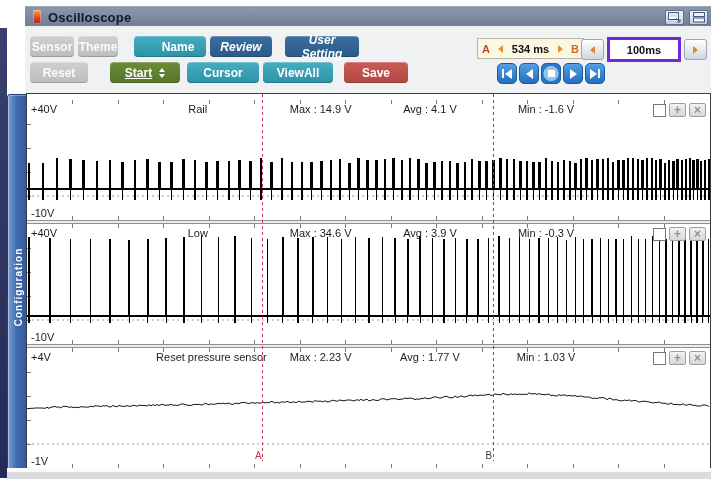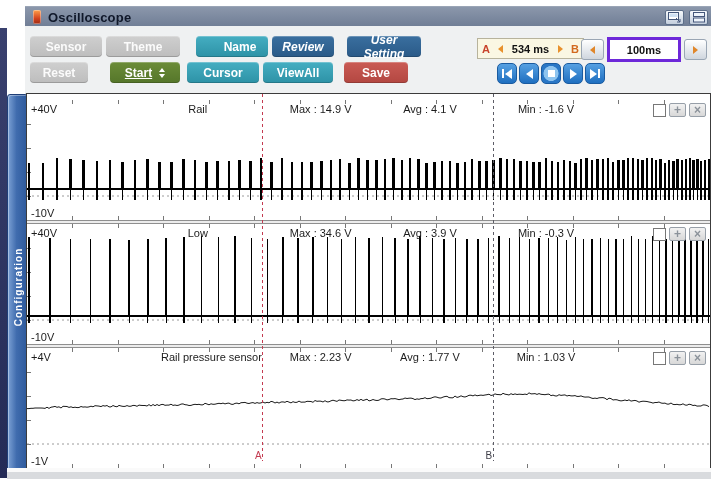--- a/index.html
+++ b/index.html
@@ -22,21 +22,21 @@
   .btn-rows{position:absolute;left:5px;top:10px;display:flex;flex-direction:column;gap:5px;}
   .btn-row{display:flex;gap:4px;}
   .btn{height:21px;border:none;border-radius:4px;color:#fff;font-weight:bold;font-size:12px;
     font-family:"Liberation Sans",sans-serif;display:flex;align-items:center;justify-content:center;cursor:pointer;
     box-shadow:inset 0 -1px 0 rgba(0,0,0,.18), inset 0 1px 0 rgba(255,255,255,.25);}
   .btn.gray {background:linear-gradient(#cfcfcf,#bdbdbd);color:#fbfbfb;}
   .btn.teal {background:linear-gradient(#45aec2,#2d92a6);}
   .btn.navy {background:linear-gradient(#3a6f9f,#2a5a88);font-style:italic;}
   .btn.green{background:linear-gradient(#6b8c38,#55762a);}
   .btn.red  {background:linear-gradient(#ca5b55,#b34741);}
-  .row1 .btn:nth-child(1){width:72px;} .row1 .btn:nth-child(2){width:74px;}
+  .row1 .btn:nth-child(1){width:44px;} .row1 .btn:nth-child(2){width:40px;}
   .row1 .btn:nth-child(3){width:72px;margin-left:12px;padding-left:22px;} .row1 .btn:nth-child(4){width:62px;}
   .row1 .btn:nth-child(5){width:74px;margin-left:9px;}
   .row2 .btn:nth-child(1){width:58px;} .row2 .btn:nth-child(2){width:70px;margin-left:18px;text-decoration:underline;}
   .row2 .btn:nth-child(3){width:72px;margin-left:3px;} .row2 .btn:nth-child(4){width:70px;}
   .row2 .btn:nth-child(5){width:64px;margin-left:7px;}
   .spin{display:inline-flex;flex-direction:column;gap:2px;margin-left:7px;}
   .spin i{display:block;width:0;height:0;border-left:3px solid transparent;border-right:3px solid transparent;}
   .spin .up{border-bottom:4px solid #fff;} .spin .dn{border-top:4px solid #fff;}
 
   .ab-box{position:absolute;left:452px;top:12px;width:97px;height:19px;background:#faf7e3;border:1px solid #b7b39c;
@@ -260,21 +260,21 @@
     </div>
     <div class="sep"></div>
 
     <div class="panel">
       <div class="wave"><svg width="683" height="120" viewBox="0 0 683 120">
             <path d="M45.5 0V4M45.5 116V120M91.1 0V4M91.1 116V120M136.6 0V4M136.6 116V120M182.1 0V4M182.1 116V120M227.7 0V4M227.7 116V120M273.2 0V4M273.2 116V120M318.7 0V4M318.7 116V120M364.3 0V4M364.3 116V120M409.8 0V4M409.8 116V120M455.3 0V4M455.3 116V120M500.9 0V4M500.9 116V120M546.4 0V4M546.4 116V120M591.9 0V4M591.9 116V120M637.5 0V4M637.5 116V120M0 24.0H4M0 48.0H4M0 72.0H4M0 96.0H4" stroke="#777" stroke-width="1" fill="none" shape-rendering="crispEdges"></path>
             <line x1="0" y1="96.0" x2="683" y2="96.0" stroke="#9a9a9a" stroke-width="1" stroke-dasharray="2 3"></line>
             <path d="M0 60.6L2 60.6L4 60.3L6 60.3L8 60.0L10 60.0L12 60.0L14 60.0L16 60.1L18 60.4L20 59.2L22 60.4L24 59.2L26 58.9L28 58.4L30 59.3L32 58.8L34 60.0L36 58.3L38 58.4L40 58.5L42 59.4L44 58.8L46 59.6L48 59.2L50 59.6L52 59.5L54 58.5L56 59.1L58 58.9L60 59.2L62 58.9L64 58.2L66 58.8L68 57.7L70 57.9L72 58.1L74 58.6L76 57.6L78 58.1L80 57.5L82 58.9L84 58.9L86 57.5L88 58.4L90 58.8L92 57.4L94 58.0L96 58.4L98 58.4L100 57.6L102 58.3L104 58.2L106 57.4L108 57.5L110 58.3L112 57.1L114 57.4L116 57.5L118 57.5L120 58.0L122 56.6L124 58.0L126 56.5L128 57.7L130 56.5L132 57.6L134 56.6L136 56.4L138 57.3L140 57.1L142 57.1L144 56.2L146 57.4L148 57.0L150 57.5L152 57.1L154 56.1L156 55.9L158 56.7L160 56.9L162 57.5L164 57.4L166 56.7L168 56.3L170 56.6L172 56.3L174 56.9L176 56.8L178 55.3L180 56.0L182 56.8L184 55.8L186 56.3L188 56.2L190 55.7L192 55.3L194 55.7L196 55.1L198 55.9L200 55.3L202 55.1L204 56.2L206 56.4L208 55.4L210 55.1L212 55.8L214 54.7L216 54.6L218 54.4L220 55.2L222 55.5L224 54.9L226 54.6L228 55.4L230 54.6L232 55.2L234 54.9L236 54.1L238 55.0L240 54.3L242 54.8L244 53.4L246 53.8L248 55.0L250 54.1L252 55.1L254 54.0L256 53.9L258 54.3L260 53.3L262 54.1L264 54.9L266 53.7L268 54.4L270 54.3L272 53.1L274 54.2L276 54.1L278 54.1L280 53.3L282 53.4L284 53.5L286 54.3L288 52.5L290 53.3L292 53.1L294 53.2L296 54.0L298 52.7L300 53.9L302 53.8L304 52.8L306 52.2L308 52.8L310 53.4L312 52.0L314 52.3L316 52.7L318 52.7L320 51.9L322 52.1L324 52.0L326 52.9L328 52.6L330 51.6L332 52.5L334 51.3L336 52.5L338 51.9L340 51.2L342 52.9L344 52.4L346 51.5L348 52.2L350 52.5L352 52.2L354 50.9L356 50.7L358 51.0L360 51.9L362 51.5L364 50.7L366 50.8L368 50.6L370 51.1L372 51.7L374 51.2L376 51.0L378 50.0L380 50.5L382 50.2L384 50.1L386 50.6L388 51.6L390 50.9L392 51.3L394 50.6L396 50.5L398 49.7L400 50.7L402 50.5L404 50.2L406 49.3L408 48.8L410 49.2L412 49.9L414 50.0L416 49.1L418 48.5L420 48.3L422 49.6L424 49.8L426 49.8L428 48.0L430 49.4L432 48.9L434 47.8L436 48.7L438 49.0L440 48.3L442 47.3L444 47.2L446 47.9L448 46.9L450 47.8L452 47.4L454 47.1L456 47.4L458 47.0L460 46.7L462 46.2L464 47.5L466 47.0L468 45.9L470 46.5L472 46.6L474 46.8L476 45.3L478 46.2L480 46.5L482 47.0L484 45.7L486 46.6L488 45.9L490 46.5L492 46.2L494 46.3L496 46.5L498 46.1L500 46.6L502 44.8L504 45.9L506 45.8L508 45.6L510 46.4L512 45.6L514 46.3L516 46.5L518 46.7L520 46.3L522 46.1L524 47.7L526 47.1L528 47.9L530 48.0L532 46.7L534 47.4L536 47.1L538 46.9L540 48.0L542 47.4L544 47.9L546 47.9L548 47.6L550 48.4L552 48.4L554 47.9L556 48.7L558 49.1L560 49.0L562 49.0L564 49.9L566 50.5L568 50.1L570 50.5L572 49.8L574 49.7L576 49.6L578 50.2L580 51.7L582 50.2L584 50.6L586 52.0L588 51.7L590 51.8L592 52.5L594 52.9L596 52.6L598 52.0L600 52.7L602 51.8L604 53.1L606 52.7L608 52.4L610 53.0L612 54.2L614 53.5L616 53.2L618 53.3L620 53.5L622 54.0L624 54.4L626 55.1L628 54.5L630 54.5L632 54.0L634 55.0L636 55.3L638 55.1L640 56.1L642 56.1L644 55.0L646 56.4L648 56.6L650 56.3L652 56.8L654 56.7L656 55.8L658 57.0L660 57.2L662 56.2L664 56.6L666 57.5L668 57.2L670 58.1L672 58.0L674 58.0L676 56.9L678 57.0L680 57.5L682 58.7" stroke="#1a1a1a" stroke-width="1" fill="none"></path>
           </svg></div>
       <span class="plabel scale-top">+4V</span>
-      <span class="plabel center" style="left:27%">Rail pressure sensor</span>
+      <span class="plabel center" style="left:27%">Reset pressure sensor</span>
       <span class="plabel center" style="left:43%">Max : 2.23 V</span>
       <span class="plabel center" style="left:59%">Avg : 1.77 V</span>
       <span class="plabel center" style="left:76%">Min : 1.03 V</span>
       <span class="scale-bottom">-1V</span>
       <div class="ch-ctrl">
         <div class="ch-check"></div>
         <button class="mini-btn">
             <span>+</span>
           </button>
         <button class="mini-btn">

